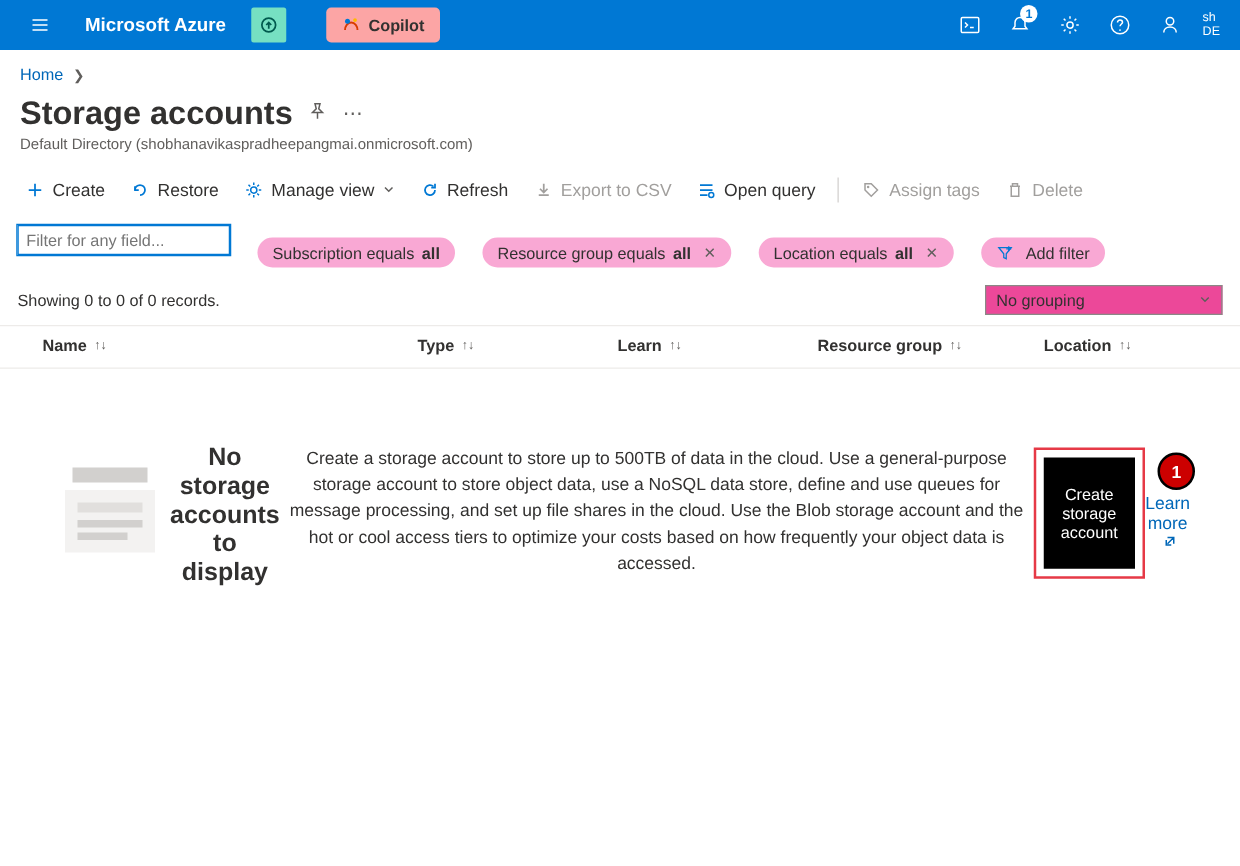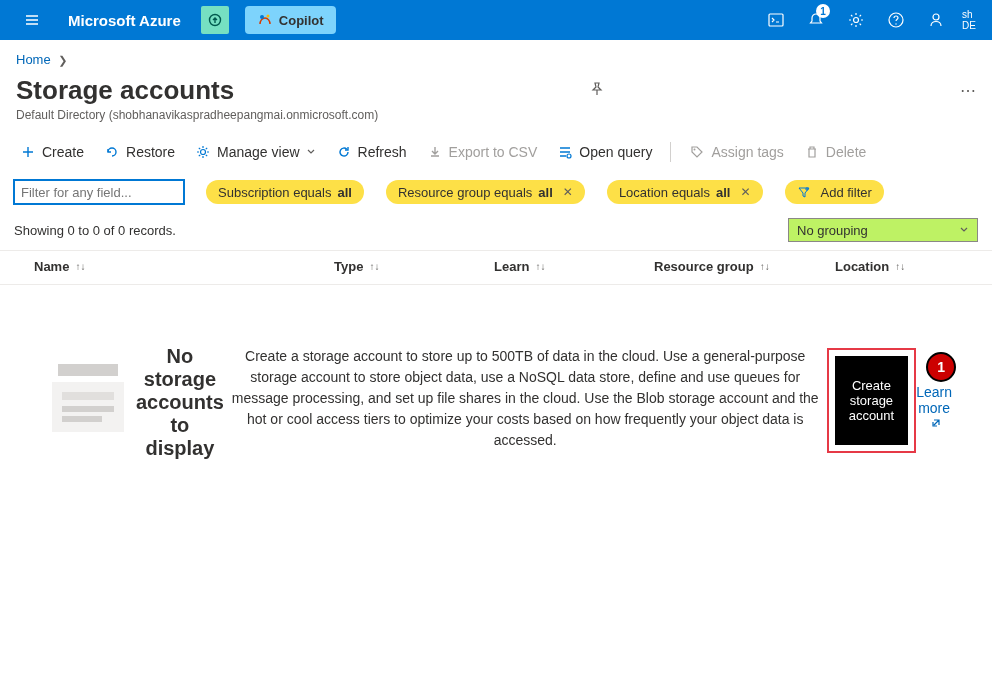--- a/index.html
+++ b/index.html
@@ -7,58 +7,58 @@
 
 
 .topbar { height: 40px; background: #0078d4; display: flex; align-items: center; color: #fff; padding: 0 12px; gap: 8px; }
 .hamburger { width: 40px; height: 40px; display: flex; align-items: center; justify-content: center; cursor: pointer; }
 .brand { font-size: 15px; font-weight: 600; padding: 0 8px; }
 .upgrade-box { width: 28px; height: 28px; background: #76e0c2; border-radius: 2px; display:flex; align-items:center; justify-content:center; margin-left:4px; }
 .search-wrap { position: relative; margin-left: 8px; }
 .search-input { width: 420px; height: 28px; background: #cce4f6; border: 1px solid #004578; border-radius: 2px; padding: 0 10px 0 30px; font-size: 13px; color:#004578; }
 .search-input::placeholder { color:#004578; }
 .search-icon-pos { position:absolute; left:8px; top:6px; color:#004578; }
-.copilot-btn { height: 28px; background:#7dd3fc; border-radius:4px; padding:0 12px; display:flex; align-items:center; gap:6px; margin-left:8px; cursor:pointer; color:#323130; font-weight:600; font-size:13px; }
+.copilot-btn { height: 28px; background:#fca5a5; border-radius:4px; padding:0 12px; display:flex; align-items:center; gap:6px; margin-left:24px; cursor:pointer; color:#323130; font-weight:600; font-size:13px; }
 .top-icons { display:flex; align-items:center; gap:0; margin-left:auto; }
 .top-icon { width:40px; height:40px; display:flex; align-items:center; justify-content:center; cursor:pointer; position:relative; color:#fff; }
 .badge { position:absolute; top:4px; right:6px; background:#fff; color:#0078d4; border-radius:50%; width:14px; height:14px; font-size:10px; display:flex; align-items:center; justify-content:center; font-weight:600; }
 .user-trunc { font-size:10px; line-height:11px; text-align:left; padding-right:4px; }
 
 
 .breadcrumb { padding: 12px 16px 4px; font-size:13px; }
 .breadcrumb a { color:#0067b8; text-decoration:none; cursor:pointer; }
 .crumb-chevron { color:#605e5c; margin-left:4px; font-size:11px; }
 
 
 .page-header { padding: 4px 16px 8px; }
-.title-row { display:flex; align-items:center; gap:12px;justify-content:space-between; }
+.title-row { display:flex; align-items:center; gap:12px; }
 .page-title { font-size:26px; font-weight:600; }
 .pin { color:#605e5c; cursor:pointer; }
 .more { color:#605e5c; cursor:pointer; font-size:16px; }
 .subtitle { font-size:12px; color:#605e5c; margin-top:2px; }
 
 
 .cmdbar { display:flex; align-items:center; gap:4px; padding: 10px 12px 10px; border-bottom:0; }
 .cmd { display:flex; align-items:center; gap:6px; padding:4px 8px; cursor:pointer; font-size:14px; color:#323130; border-radius:2px; }
 .cmd.disabled { color:#a19f9d; cursor:default; }
 .cmd svg { flex-shrink:0; }
 .sep { width:1px; height:20px; background:#d2d0ce; margin:0 6px; }
 
 
 .filter-row { display:flex; gap:22px; padding: 6px 14px 10px; flex-wrap:wrap; }
 .filter-input { width:170px; height:24px; border:1px solid #0078d4; outline:1px solid #0078d4; padding:0 6px; font-size:13px; }
-.pill { background:#fde047; border-radius:12px; height:24px; padding:0 12px; display:flex; align-items:center; font-size:13px; gap:6px; cursor:pointer; }
+.pill { background:#f9a8d4; border-radius:12px; height:24px; padding:0 12px; display:flex; align-items:center; font-size:13px; gap:6px; cursor:pointer;margin-top:10px; }
 .pill b { font-weight:600; }
 .pill .x { font-size:12px; color:#605e5c; cursor:pointer; margin-left:4px; }
 .add-filter svg { margin-right:4px; }
 
 
 .records-row { display:flex; align-items:center; justify-content:space-between; padding: 4px 14px 8px; }
 .records-text { font-size:13px; color:#323130; }
-.grouping-select { width:190px; height:24px; border:1px solid #8a8886; background:#bef264; padding:0 8px; font-size:13px; position:relative; cursor:pointer; display:flex; align-items:center; justify-content:space-between; }
+.grouping-select { width:190px; height:24px; border:1px solid #8a8886; background:#ec4899; padding:0 8px; font-size:13px; position:relative; cursor:pointer; display:flex; align-items:center; justify-content:space-between; }
 
 
 .table-head { display:flex; align-items:center; border-bottom:1px solid #edebe9; padding:8px 14px 10px; border-top:1px solid #edebe9; }
 .th { display:flex; align-items:center; gap:6px; font-size:13px; font-weight:600; cursor:pointer; }
 .th.name { width:300px; margin-left:20px; }
 .th.type { width:160px; }
 .th.kind { width:160px; }
 .th.rg { width:181px; }
 .th.loc { width:120px; }
 .sort-ic { color:#605e5c; font-size:10px; }

